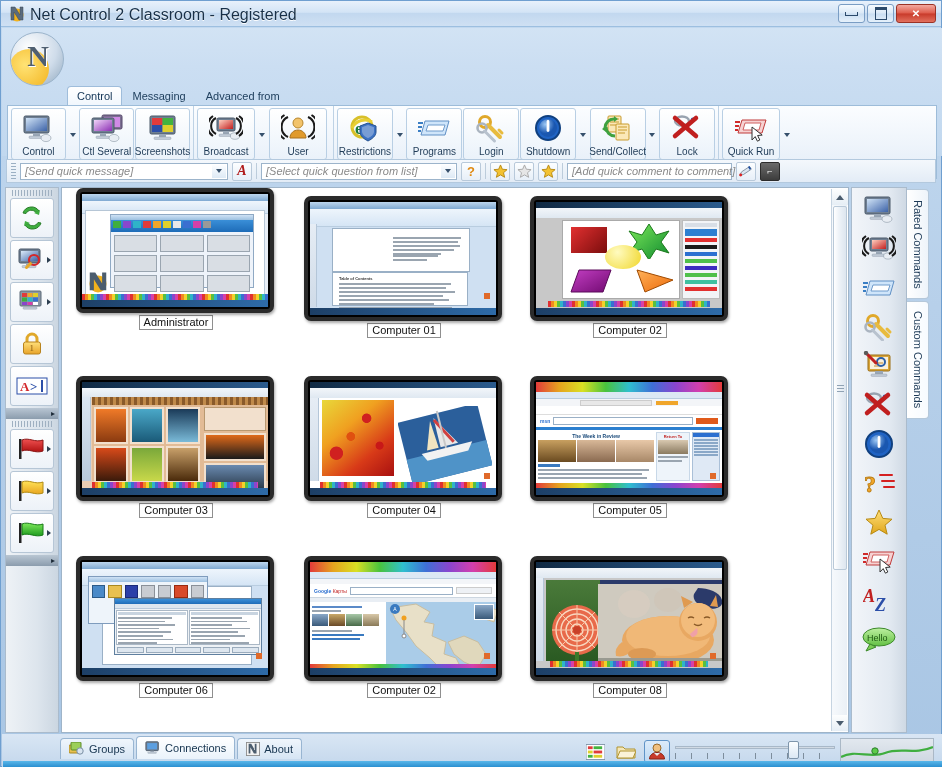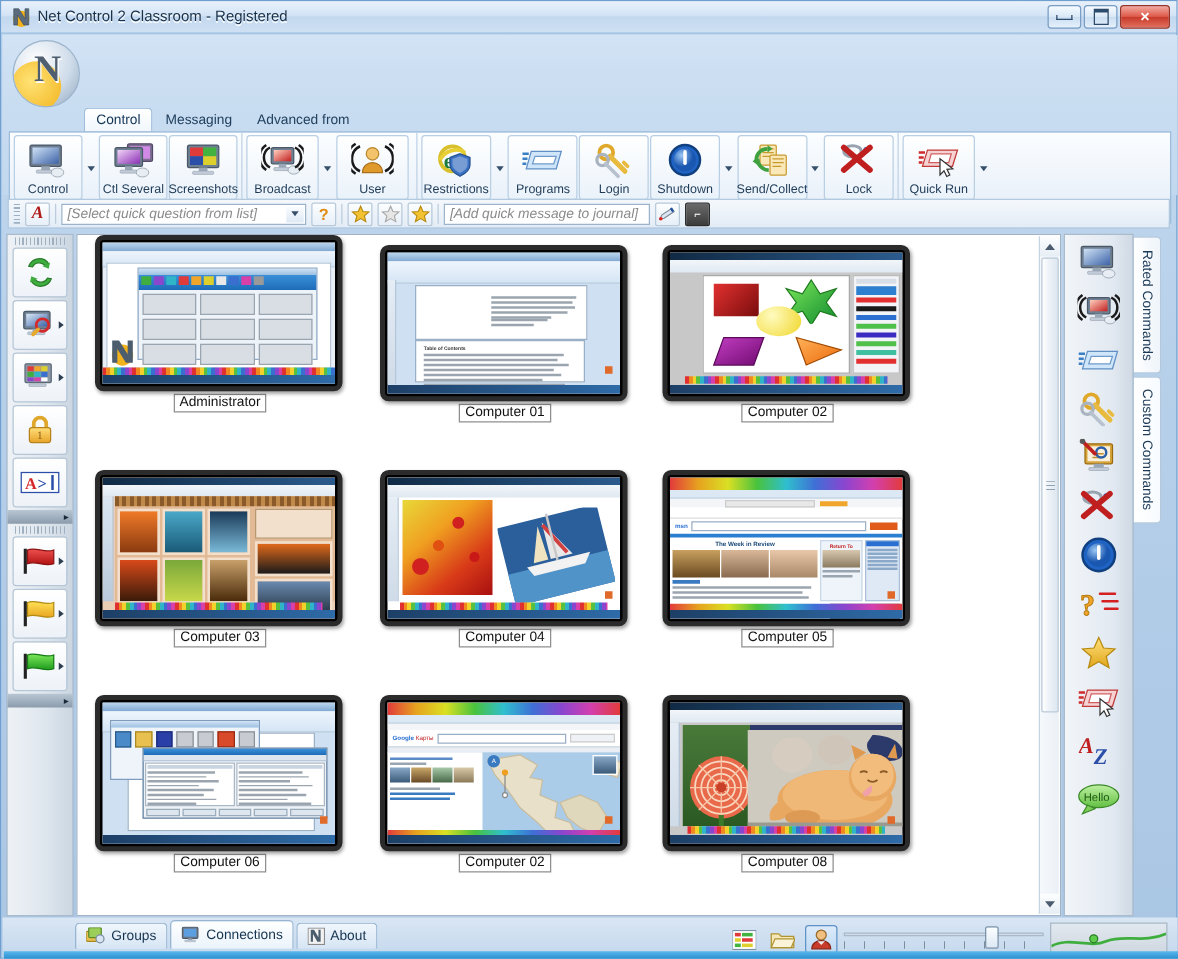--- a/index.html
+++ b/index.html
@@ -21,21 +21,21 @@
     position:absolute;left:0;top:0;width:940px;height:26px;
     background:linear-gradient(to bottom,#e8f1fb 0%,#d3e4f6 45%,#c2d8ef 50%,#cfe0f3 100%);
     border-bottom:1px solid #9dbfe0;
     box-sizing:border-box;
   }
   #titlebar .tb-icon{
     position:absolute;left:8px;top:5px;width:16px;height:16px;
   }
   #titlebar .tb-text{
     position:absolute;left:29px;top:5px;
-    font-size:12px;color:#183048;
+    font-size:16px;color:#183048;
     text-shadow:0 1px 0 rgba(255,255,255,.9);
     white-space:nowrap;
   }
   .winbtns{position:absolute;right:5px;top:3px;display:flex;gap:2px;}
   .winbtn{
     width:27px;height:19px;border:1px solid #7a9dc4;border-radius:3px;
     background:linear-gradient(to bottom,#f6fbff,#dbe9f7 48%,#cadef2 52%,#e6f1fb);
     display:flex;align-items:center;justify-content:center;
     font-size:10px;color:#2c4a6b;box-sizing:border-box;
   }
@@ -577,20 +577,26 @@
           <span>Quick Run</span>
           <div class="dlg">⌐</div>
         </div>
       </div>
 
     </div>
   </div>
 
   <div id="qbar">
     <div class="gripper"></div>
+    <div class="qcombo" style="width:208px">
+      <span>[Send quick message]</span>
+      <div class="cbtn">
+          <div class="caretdn"></div>
+        </div>
+    </div>
     <div class="tbtn">
       <span style="font-family:'Liberation Serif',serif;color:#b01c1c;font-weight:bold;font-size:14px;font-style:italic;">A</span>
     </div>
     <div class="sep"></div>
     <div class="qcombo" style="width:196px">
       <span>[Select quick question from list]</span>
       <div class="cbtn">
           <div class="caretdn"></div>
         </div>
     </div>
@@ -608,21 +614,21 @@
           <path d="M8 1l2 4.6 5 .4-3.8 3.3 1.2 4.9L8 11.6 3.6 14.2l1.2-4.9L1 6l5-.4z" fill="#e6e6e6" stroke="#a8a8a8"></path>
         </svg>
     </div>
     <div class="tbtn">
       <svg width="15" height="15" viewBox="0 0 16 16">
           <path d="M8 1l2 4.6 5 .4-3.8 3.3 1.2 4.9L8 11.6 3.6 14.2l1.2-4.9L1 6l5-.4z" fill="#f3c232" stroke="#b88a12"></path>
         </svg>
     </div>
     <div class="sep"></div>
     <div class="qtextbox" style="width:165px">
-      <span>[Add quick message to journal]</span>
+      <span>[Add quick comment to comment]</span>
     </div>
     <div class="tbtn">
       <svg width="16" height="14" viewBox="0 0 18 14">
         <path d="M2 12l2-4 9-6 2 3-9 6z" fill="#dbe6f2" stroke="#7d8b99"></path>
         <path d="M12 2l2 3" stroke="#1f4fa0" stroke-width="2"></path>
         <circle cx="3" cy="11.5" r="1.6" fill="#d22"></circle>
       </svg>
     </div>
     <div class="tbtn" style="background:linear-gradient(to bottom,#6a6a6a,#3c3c3c);border-color:#2c2c2c;">
       <span style="color:#fff;font-size:9px;">⌐</span>

